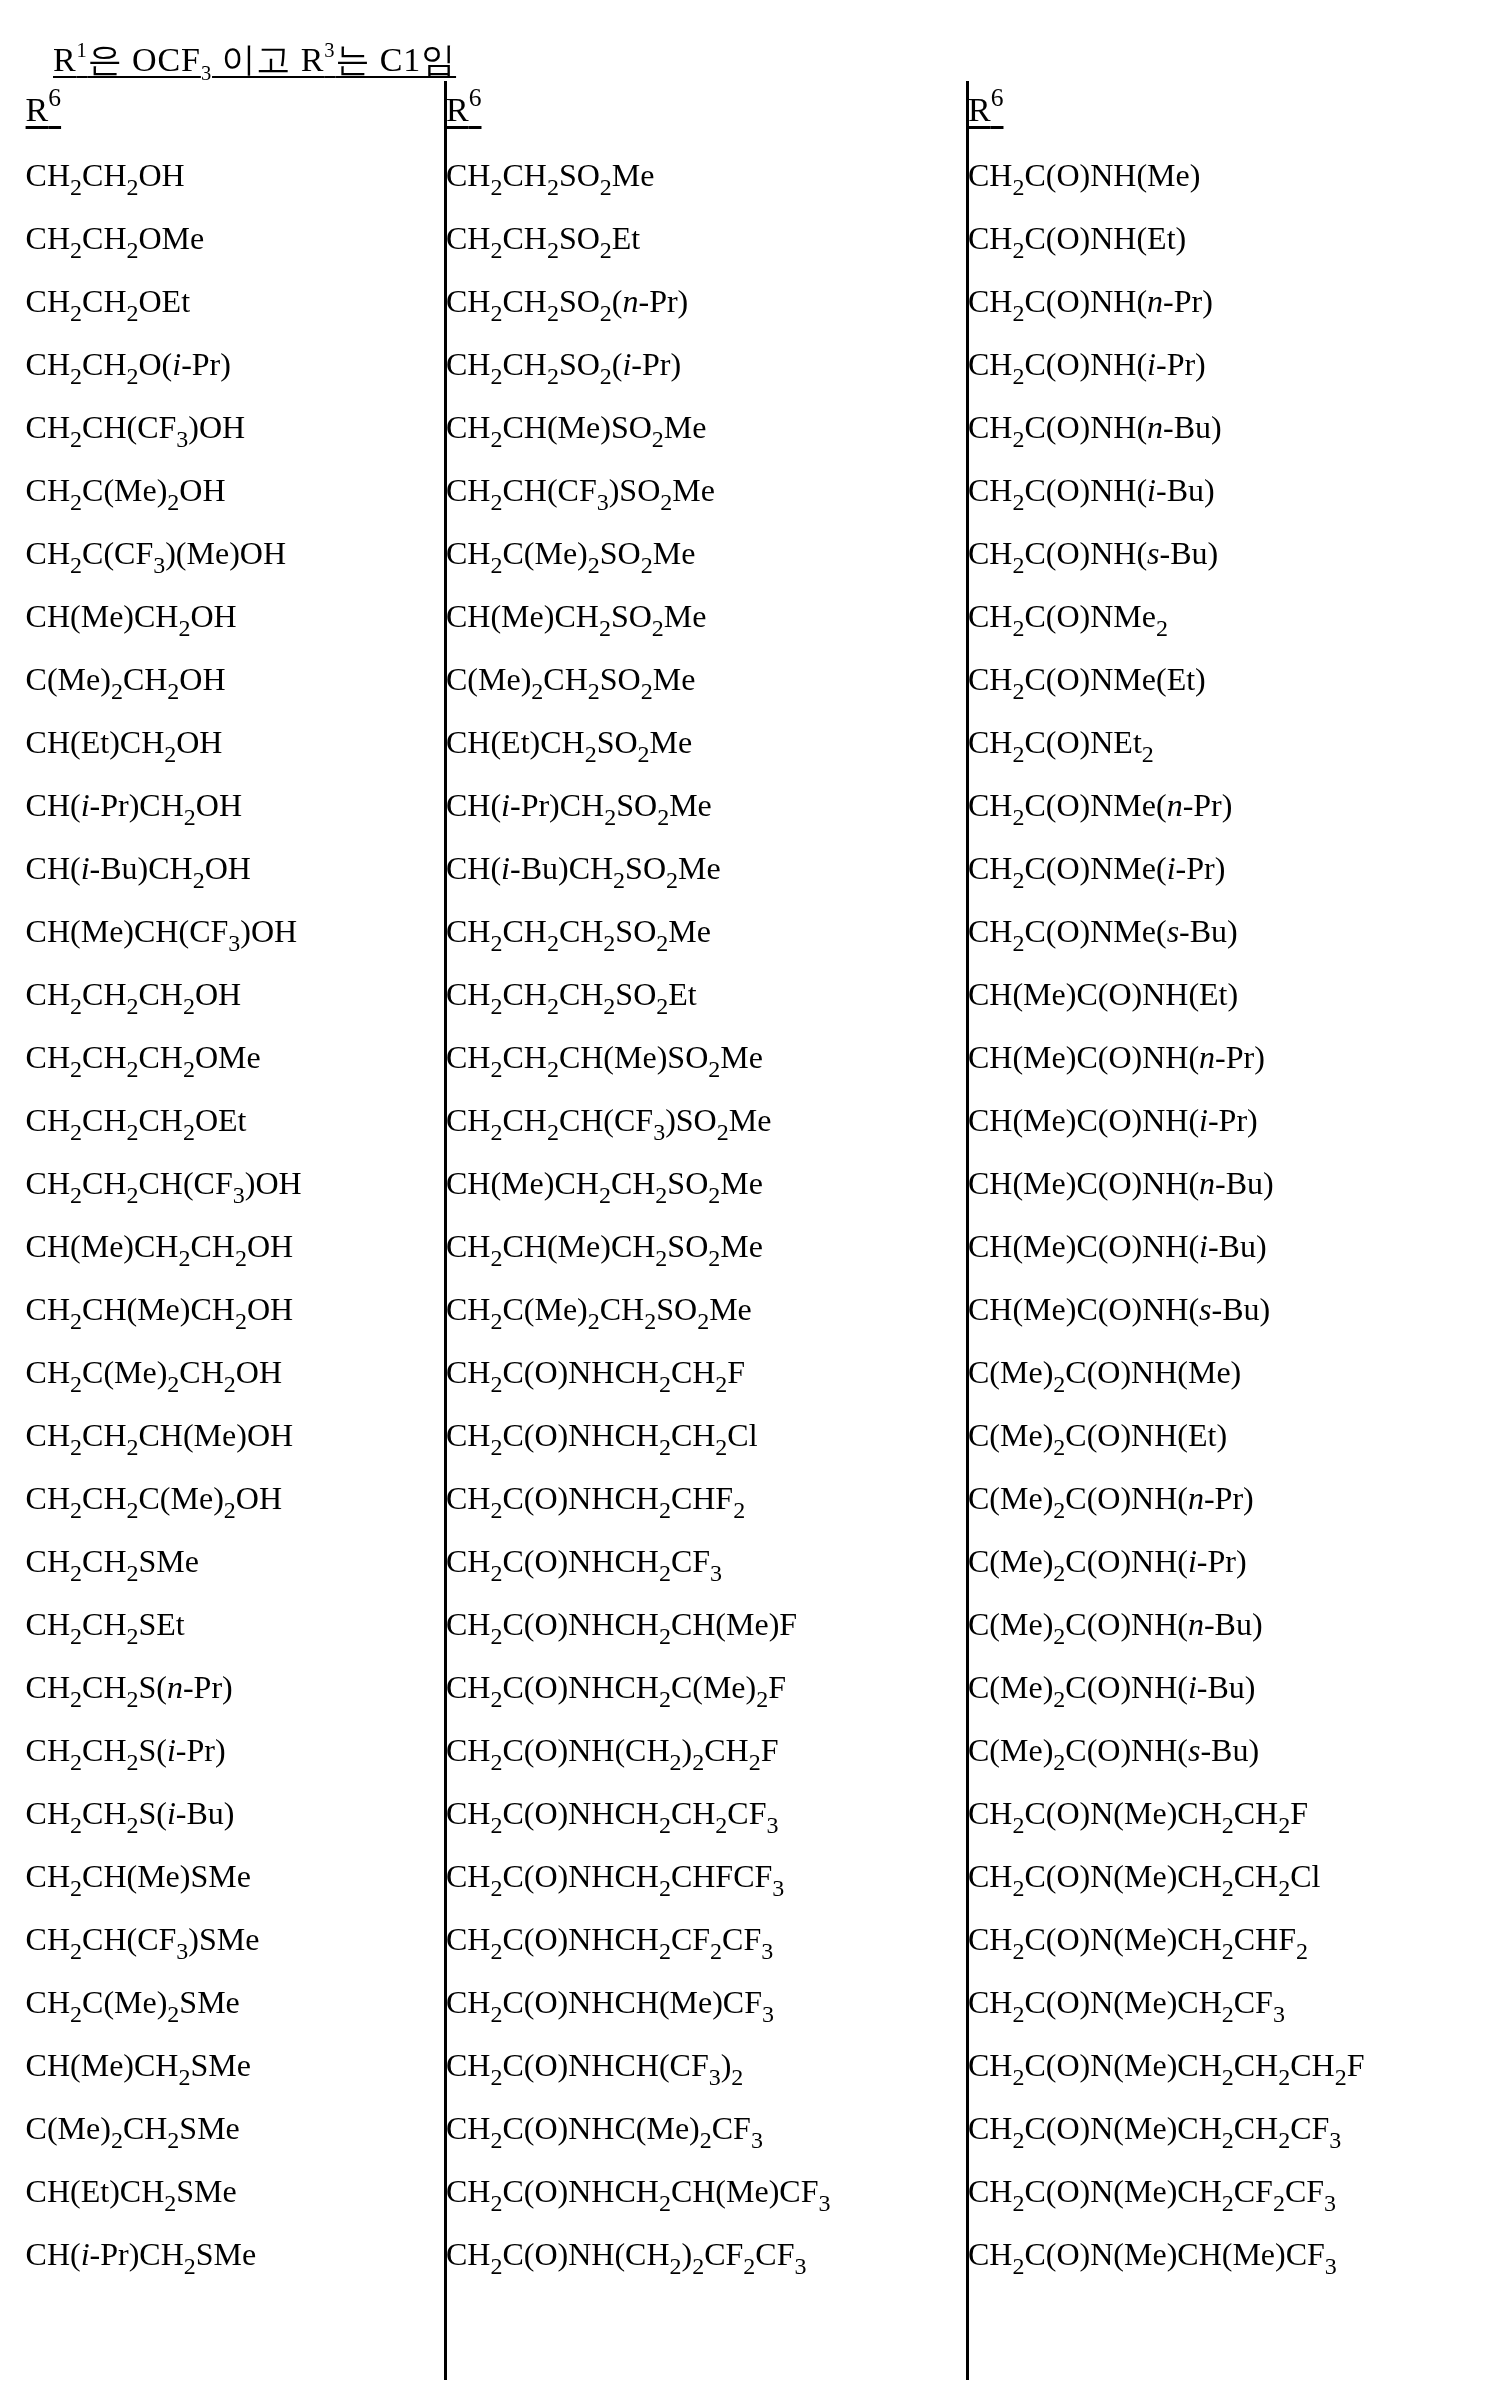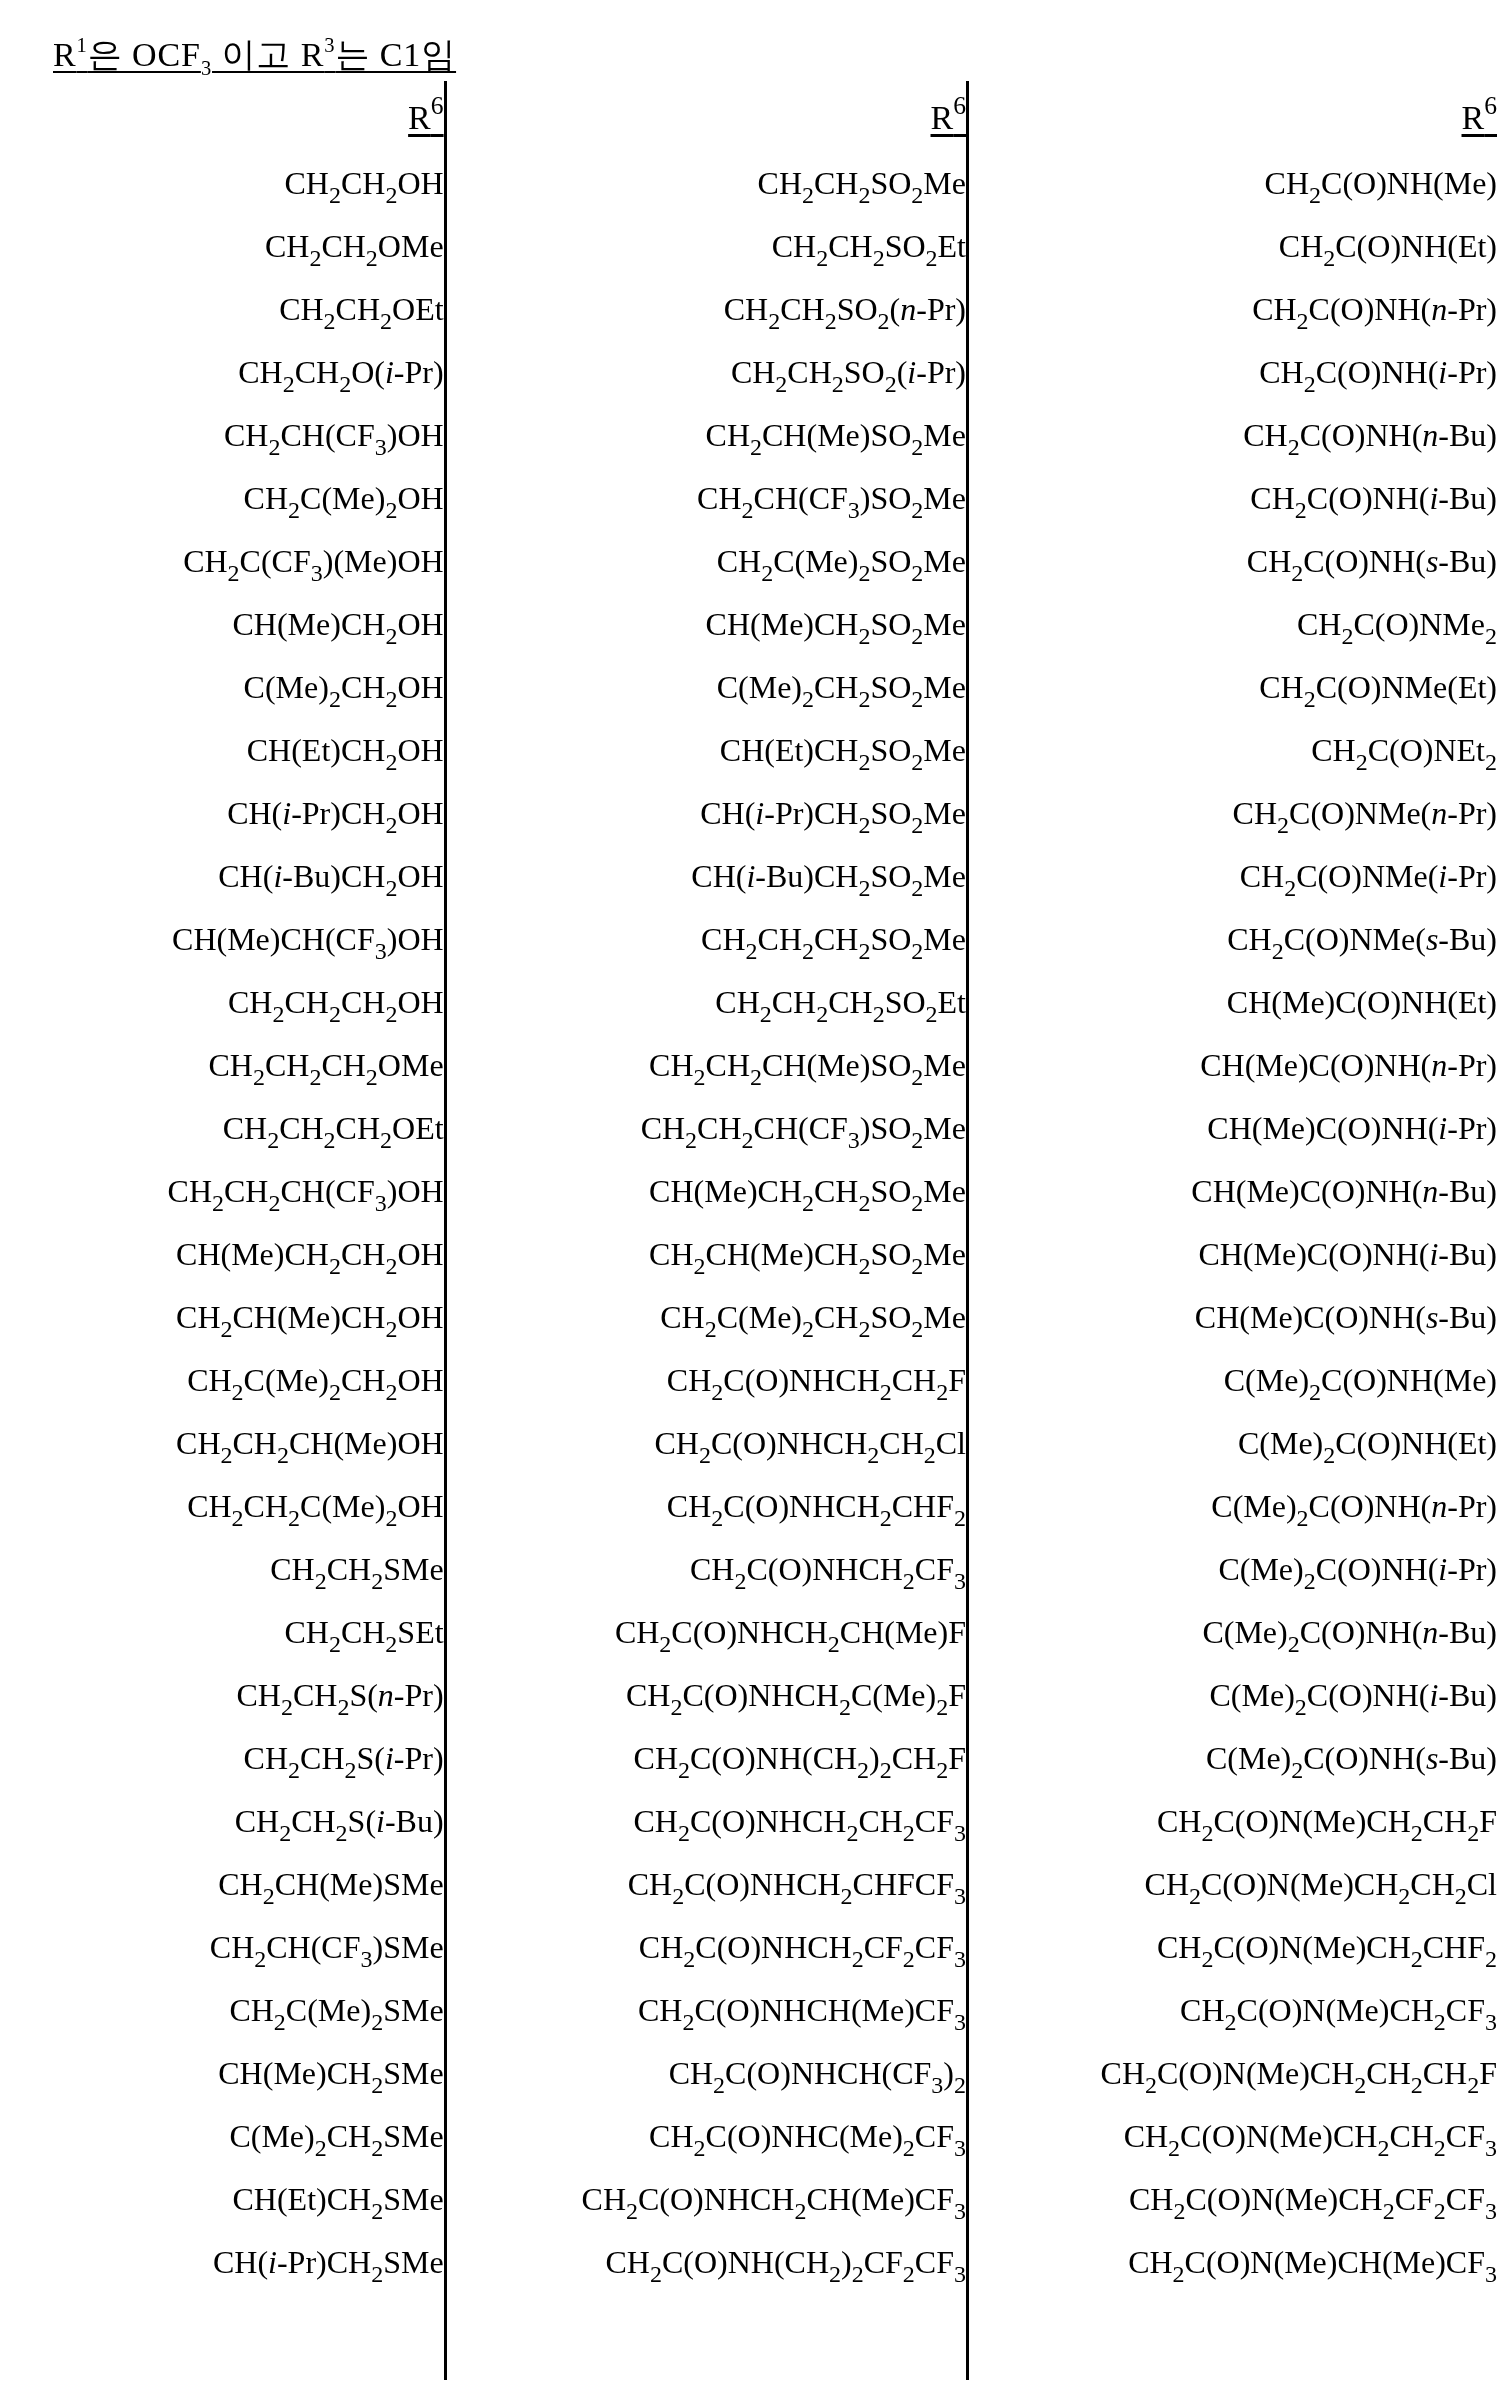--- a/index.html
+++ b/index.html
@@ -2,32 +2,32 @@
 <html style="font-size:13.6px"><head>
 <meta charset="utf-8">
 <style>
   html, body { margin: 0; padding: 0; background: #ffffff; }
   body {
     width: 1505px; height: 2401px; position: relative; overflow: hidden;
     font-family: "Liberation Serif", "DejaVu Serif", serif; color: #000;
   }
   .title {
     position: absolute; left: 53px; top: 25.6px;
-    font-size: 34px; line-height: 41px; text-decoration: underline;
+    font-size: 34px; line-height: 51px; text-decoration: underline;
     text-underline-offset: 5.1px; text-decoration-thickness: 1.7px;
     letter-spacing: 0.9px;
     text-align: right;
   }
   .title sup { font-size: 20.5px; vertical-align: 13.6px; }
   .title sub { font-size: 20.5px; vertical-align: -8.5px; }
   .divider {
     position: absolute; top: 81px; width: 2.6px; height: 2299px; background: #000;
   }
   .col {
-    position: absolute; top: 92px; text-align: right;
+    position: absolute; top: 84px; text-align: left;
   }
   .col-head {
     height: 70px; font-size: 34px; line-height: 51px;
   }
   .col-head span.h { text-decoration: underline; text-decoration-thickness: 2.6px; text-underline-offset: 5.1px; }
   .col-head sup { font-size: 25.6px; vertical-align: 15.4px; line-height: 0; }
   .cell {
     height: 63px; font-size: 32px; line-height: 43px; white-space: nowrap;
   }
   .cell sub { font-size: 24px; vertical-align: -8.5px; line-height: 0; }

